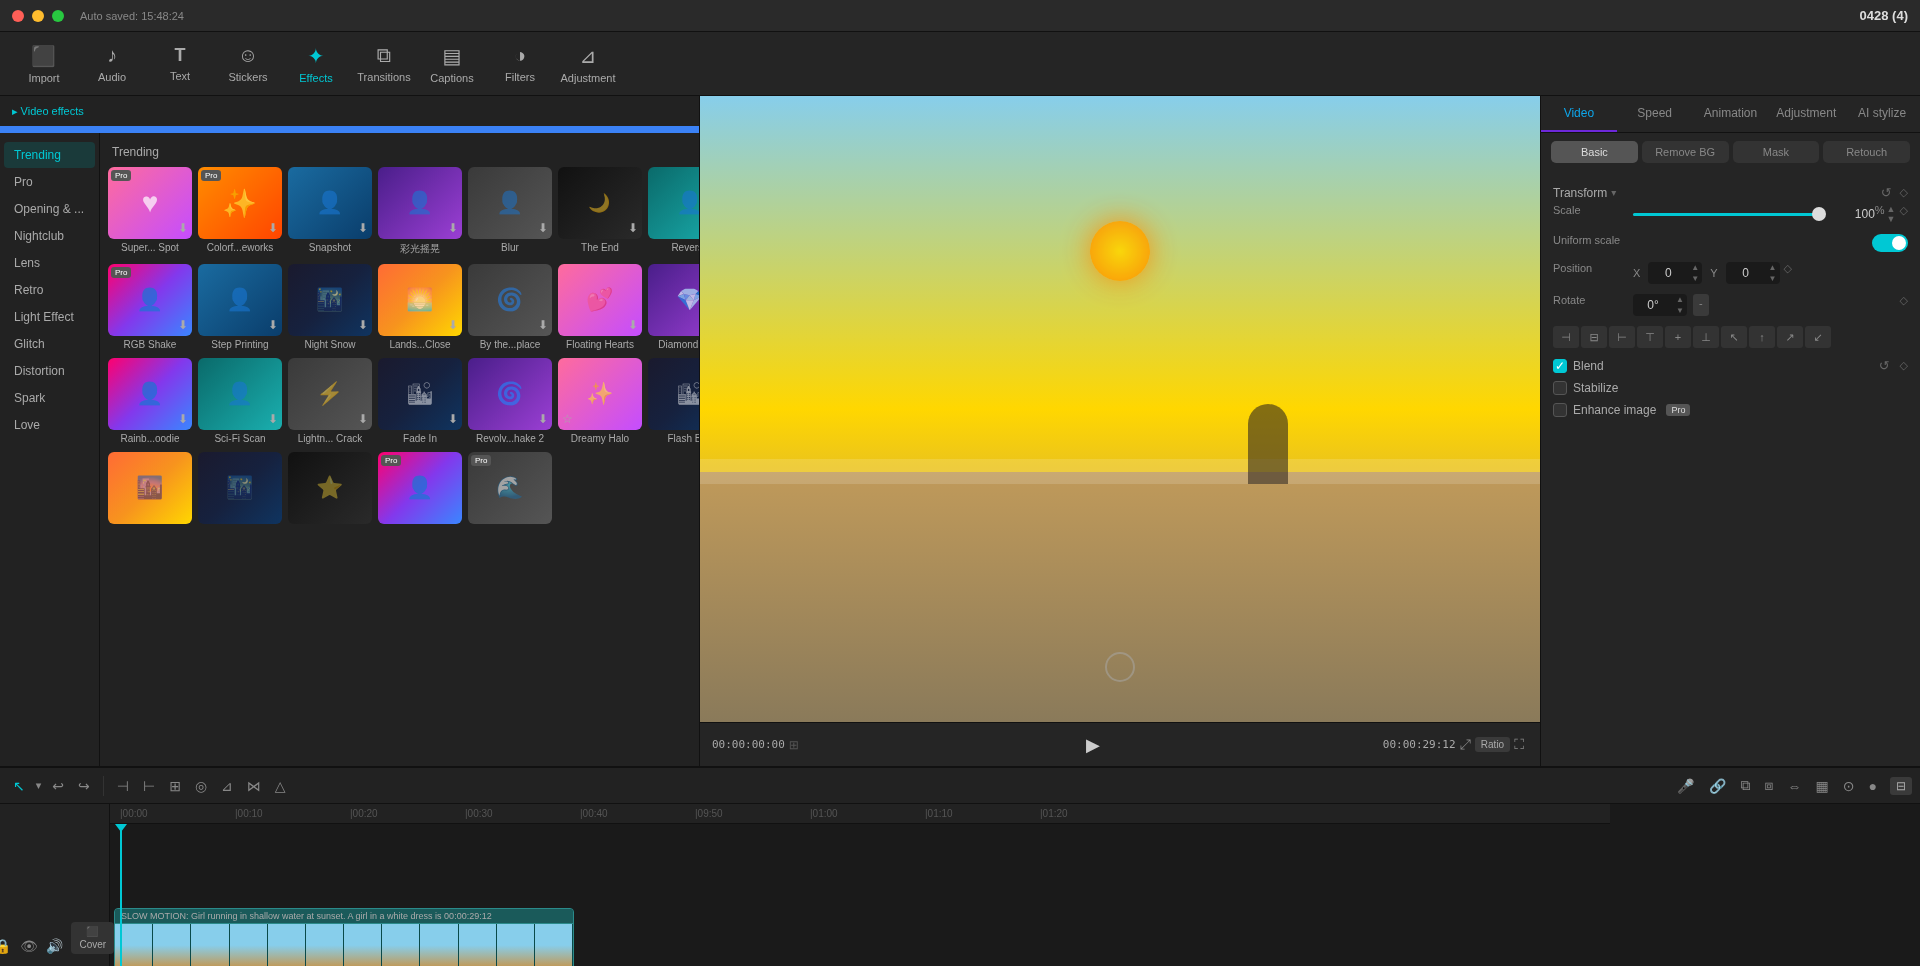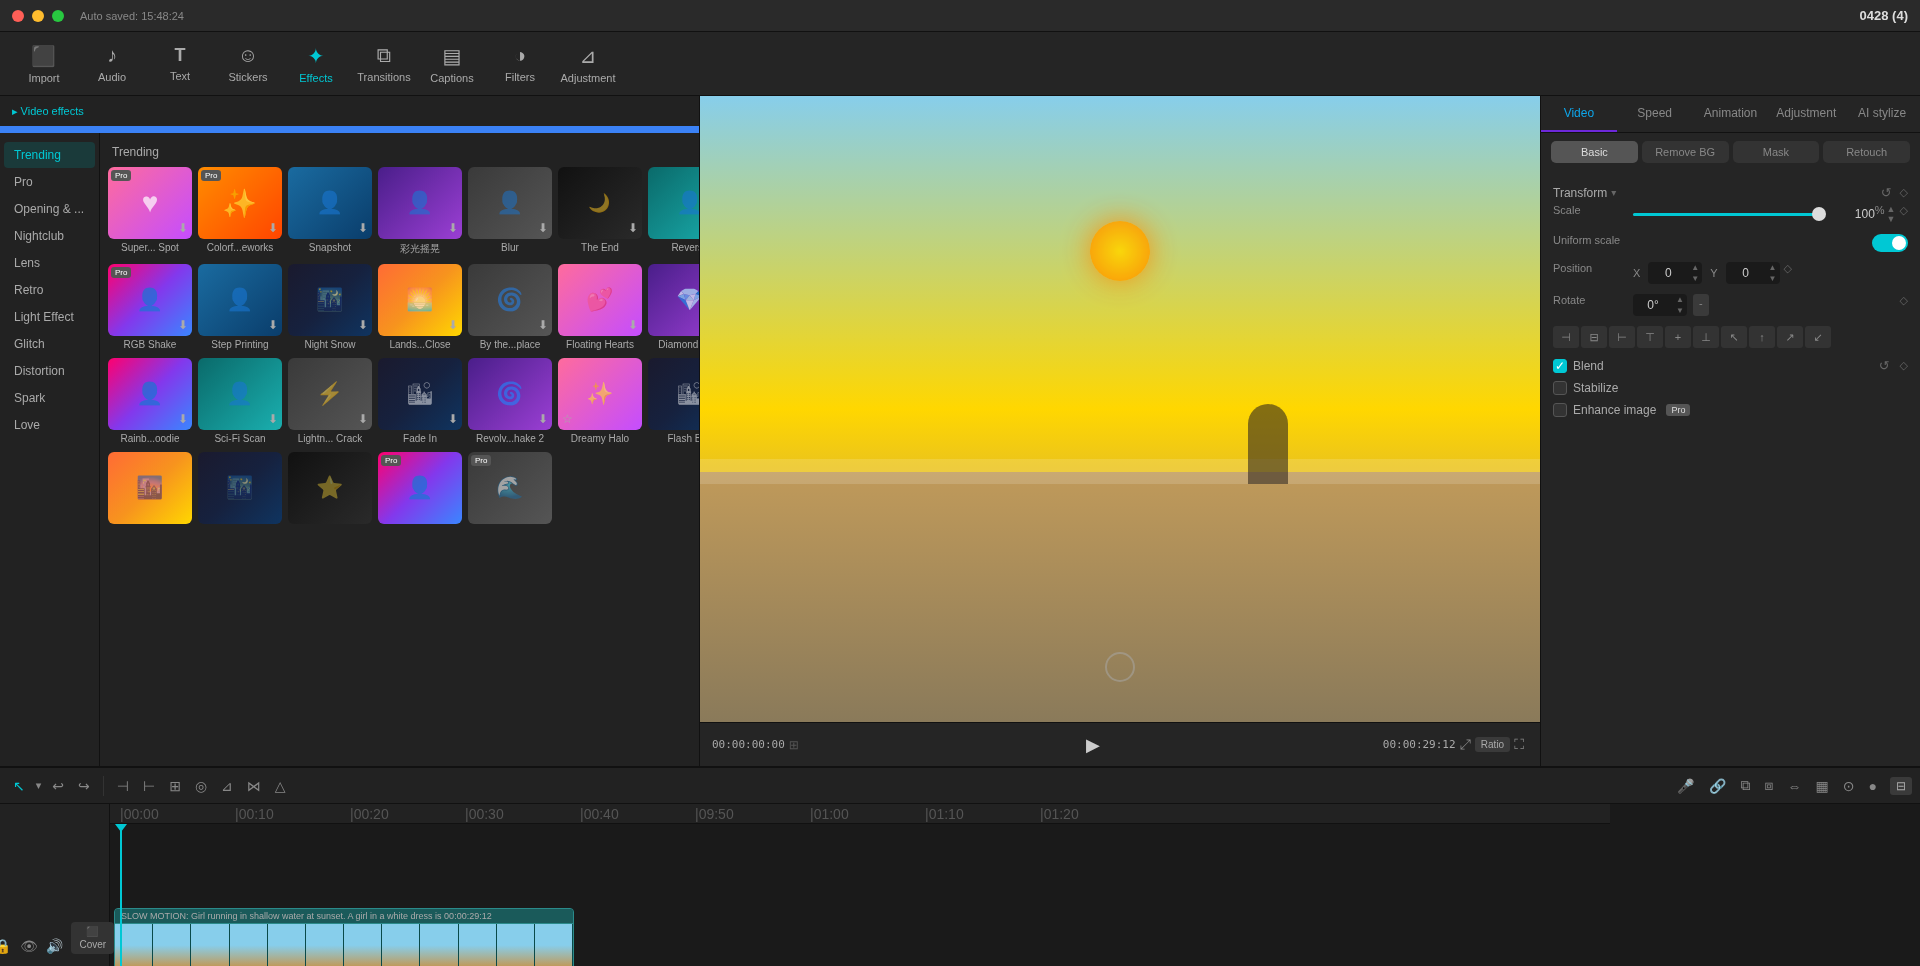--- a/index.html
+++ b/index.html
@@ -118,21 +118,21 @@
     .tl-btn { color: #888; font-size: 14px; cursor: pointer; padding: 3px 5px; border-radius: 3px; }
     .tl-btn.active { color: #00c8d4; }
     .tl-separator { width: 1px; height: 20px; background: #333; margin: 0 4px; }
     #timeline-body { display: flex; flex: 1; overflow: hidden; }
     #timeline-left { width: 110px; background: #222; border-right: 1px solid #111; display: flex; flex-direction: column; }
     .tl-left-controls { display: flex; align-items: center; justify-content: center; gap: 8px; padding: 8px; flex: 1; align-items: flex-end; padding-bottom: 12px; }
     .tl-ctrl-btn { color: #888; font-size: 14px; cursor: pointer; }
     .cover-btn { display: flex; flex-direction: column; align-items: center; background: #333; border-radius: 4px; padding: 4px 8px; cursor: pointer; color: #aaa; font-size: 10px; gap: 2px; }
     #timeline-right { flex: 1; overflow-x: auto; overflow-y: auto; position: relative; }
     #timeline-ruler { height: 20px; background: #222; border-bottom: 1px solid #111; position: sticky; top: 0; display: flex; align-items: center; padding: 0 4px; }
-    .ruler-mark { position: absolute; color: #555; font-size: 14px; }
+    .ruler-mark { position: absolute; color: #555; font-size: 10px; }
     #timeline-tracks { padding: 4px; min-height: 120px; position: relative; }
     .playhead { position: absolute; top: 0; width: 2px; background: #00c8d4; height: 100%; z-index: 10; }
     .playhead-arrow { width: 0; height: 0; border-left: 6px solid transparent; border-right: 6px solid transparent; border-top: 8px solid #00c8d4; position: absolute; top: 0; left: -5px; }
     #video-track { margin-top: 80px; height: 70px; }
     .video-clip { background: #1a5a5a; border: 1px solid #2a8a8a; border-radius: 4px; height: 100%; display: flex; flex-direction: column; overflow: hidden; cursor: pointer; width: 460px; }
     .clip-header { padding: 2px 6px; font-size: 9px; color: #aaa; background: #1a5a5a; border-bottom: 1px solid #2a8a8a; white-space: nowrap; overflow: hidden; text-overflow: ellipsis; }
     .clip-filmstrip { display: flex; flex: 1; overflow: hidden; }
     .film-frame { flex: 1; background: linear-gradient(180deg, #87CEEB 40%, #c09a5a 80%); border-right: 1px solid #0a4a4a; min-width: 30px; }
 
     

